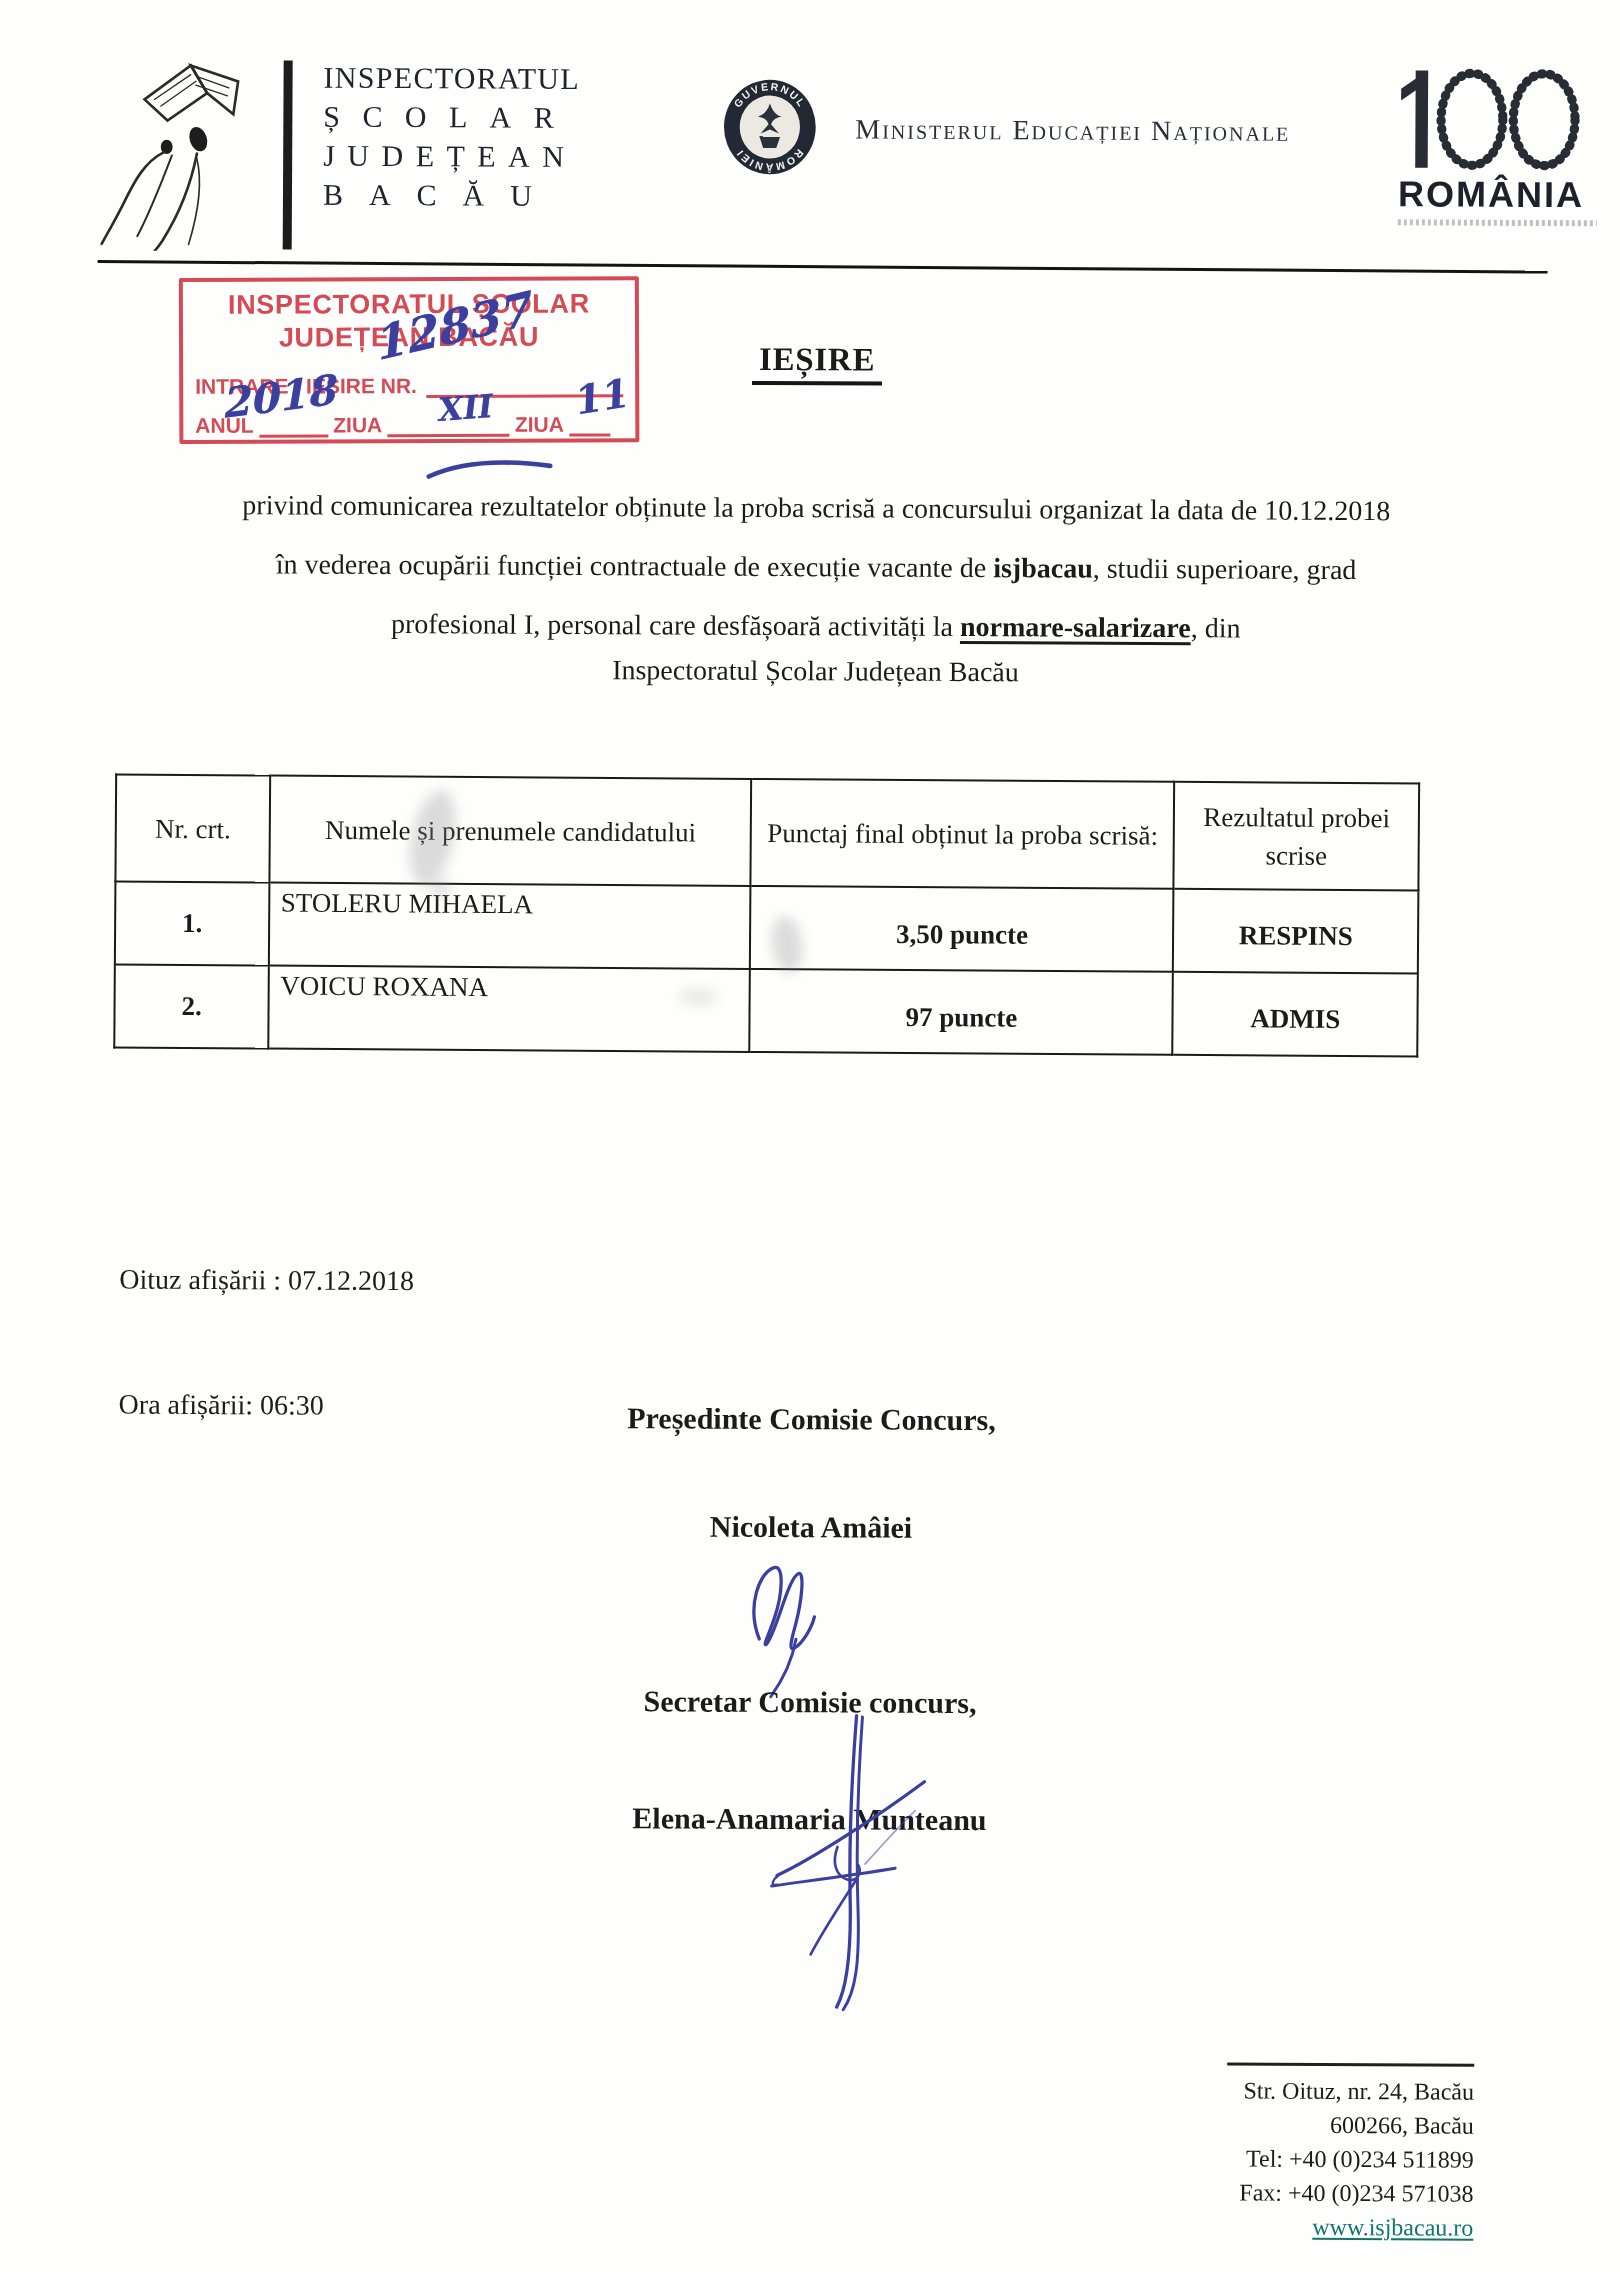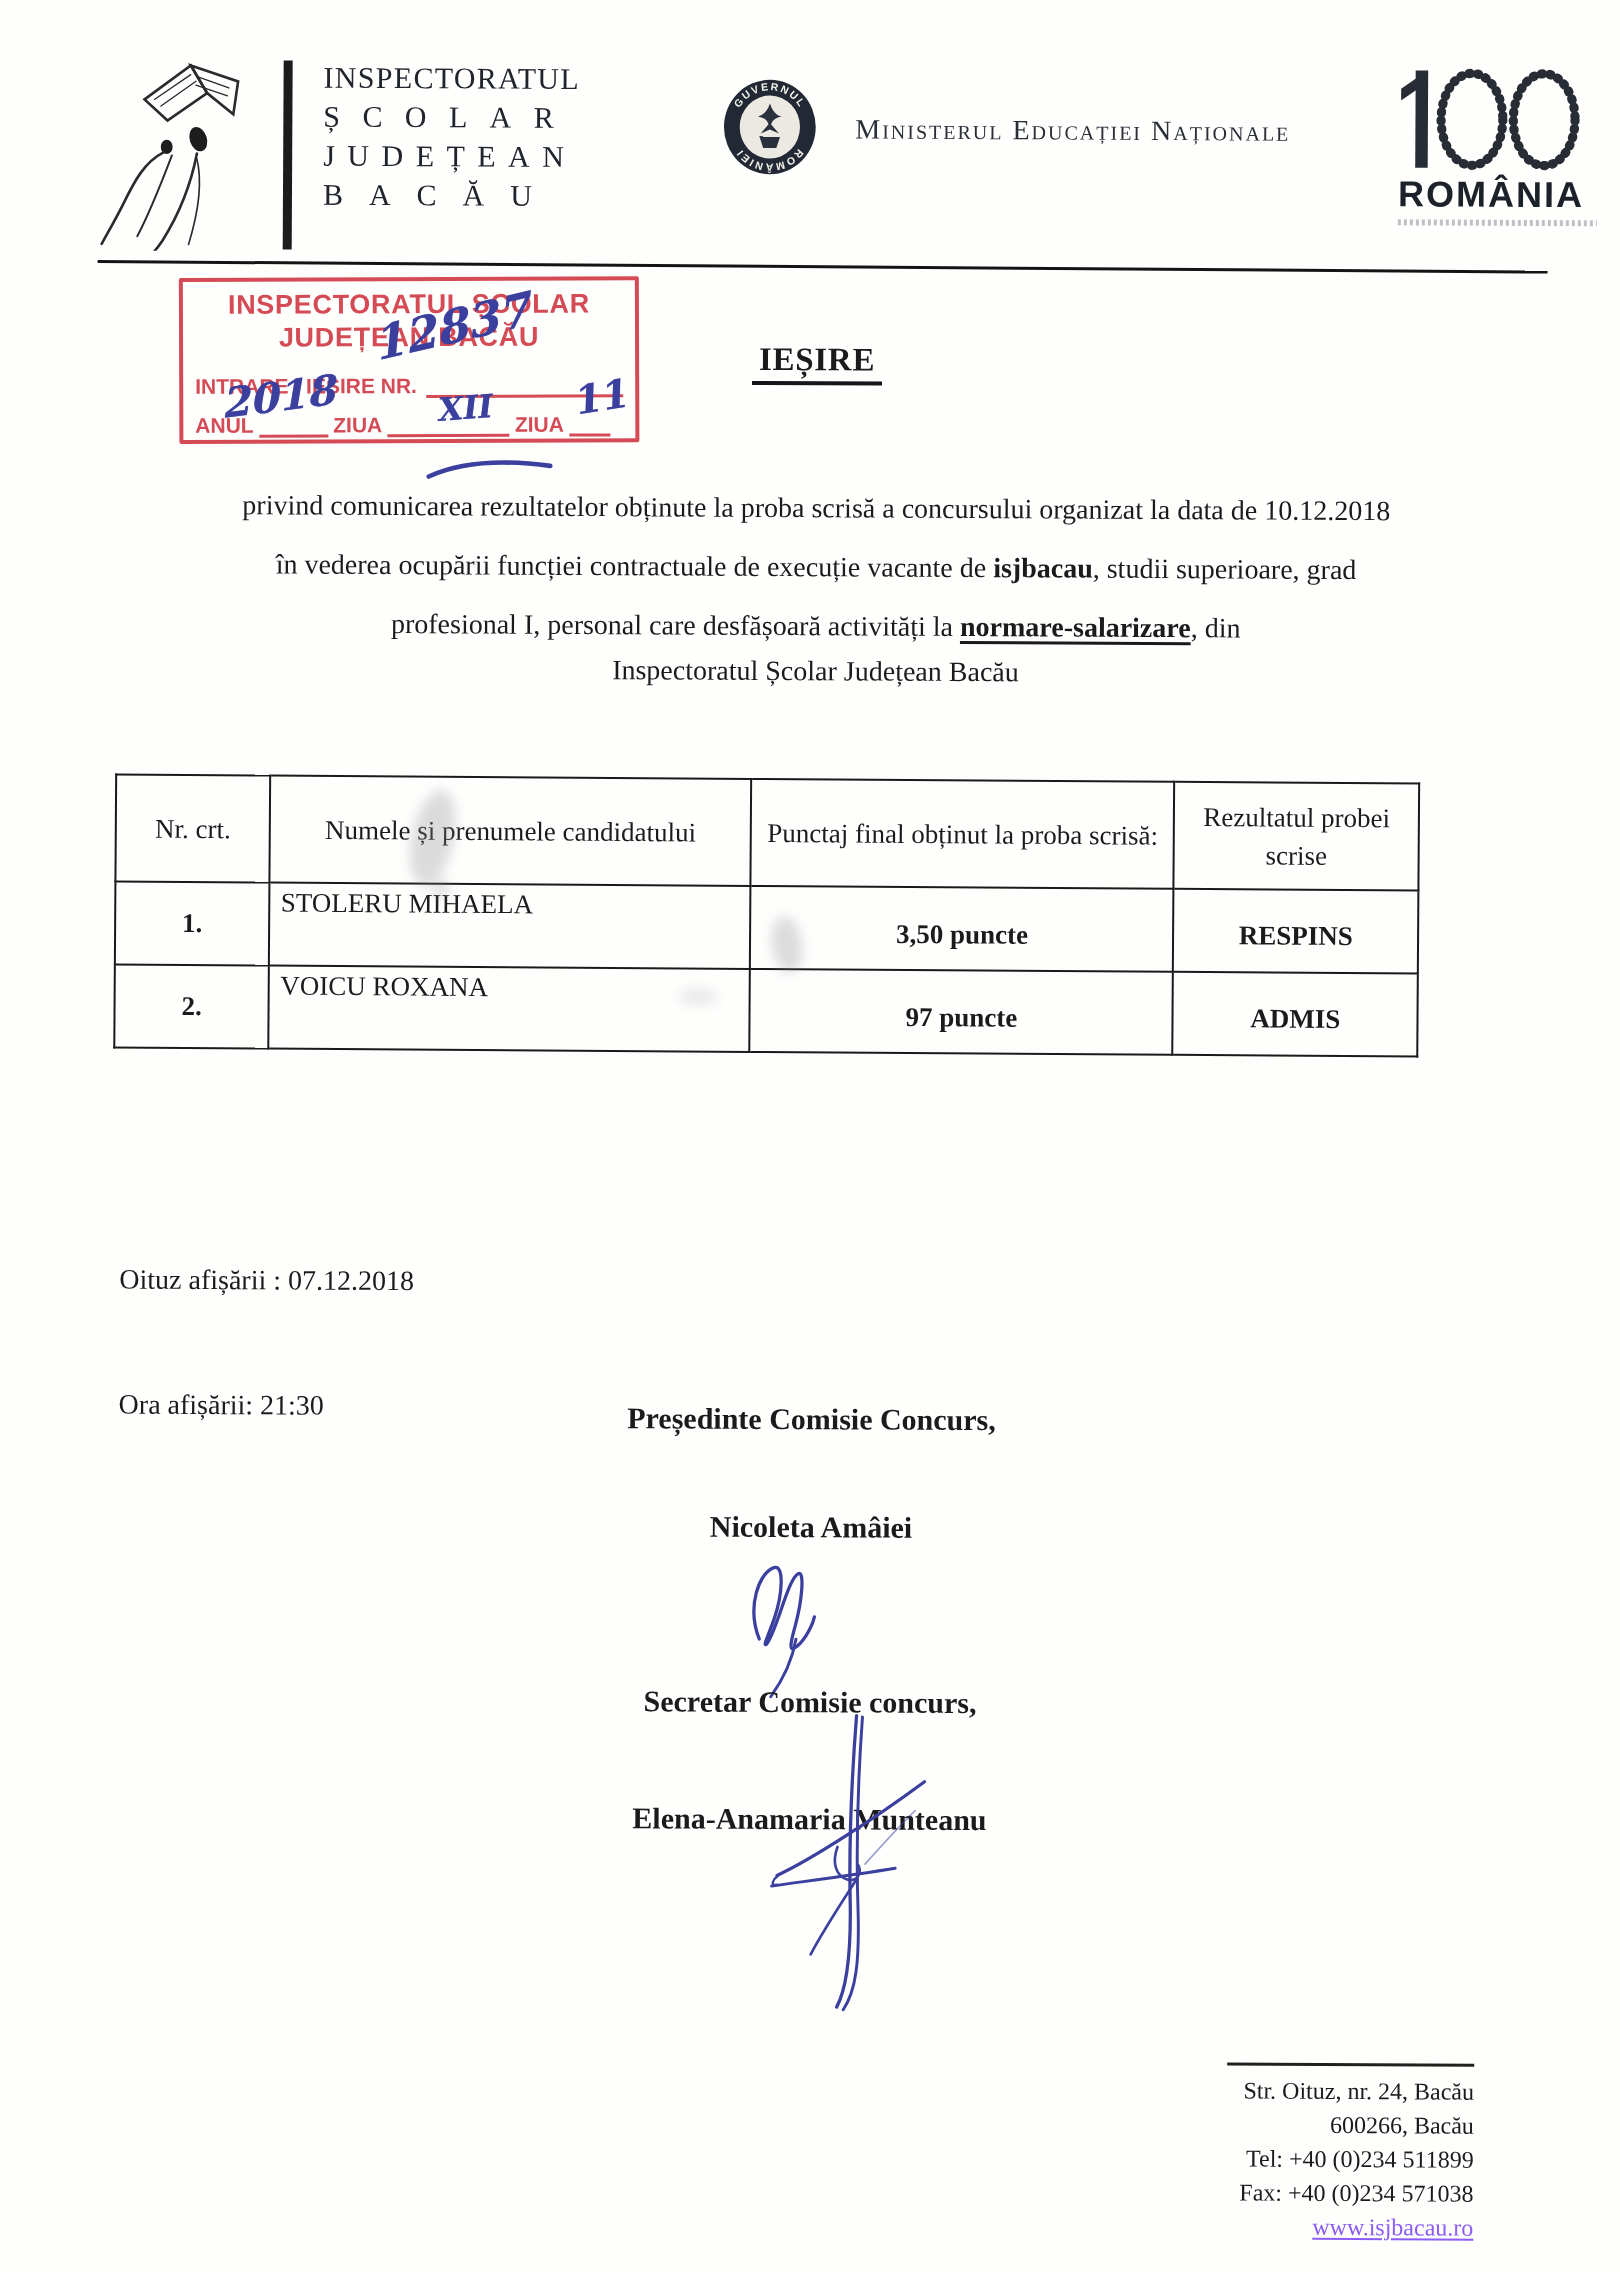--- a/index.html
+++ b/index.html
@@ -119,21 +119,21 @@
   .sig-title-1{position:absolute;left:112px;top:1399px;width:1414px;text-align:center;font-size:30px;font-weight:bold;}
   .sig-name-1{position:absolute;left:112px;top:1507px;width:1414px;text-align:center;font-size:30px;font-weight:bold;}
   .sig1{position:absolute;left:748px;top:1556px;width:115px;height:141px;}
   .sig-title-2{position:absolute;left:112px;top:1682px;width:1414px;text-align:center;font-size:30px;font-weight:bold;}
   .sig-name-2{position:absolute;left:112px;top:1799px;width:1414px;text-align:center;font-size:30px;font-weight:bold;}
   .sig2{position:absolute;left:768px;top:1707px;width:178px;height:302px;}
 
   
   .footer{position:absolute;right:135px;top:2057px;width:342px;text-align:right;font-size:24px;line-height:34px;}
   .footer-rule{margin-left:95px;height:2.6px;background:#20201f;margin-bottom:8px;}
-  .footer a{color:#8b5cf6;text-decoration:underline;text-underline-offset:3.3px;}
+  .footer a{color:#0f766e;text-decoration:underline;text-underline-offset:3.3px;}
   .ink{stroke:#3b3f9e;fill:none;stroke-linecap:round;}
   .sketch{stroke:#2b2b2b;fill:none;stroke-linecap:round;}
 </style>
 </head>
 <body>
 
 <div class="page">
  <div class="tilt">
 
   <svg class="logo-left" viewBox="0 0 275 310">
@@ -256,21 +256,21 @@
   <div class="smudge sm2"></div>
   <div class="smudge sm3"></div>
   <div class="smudge sm4"></div>
 
   <div class="post-date">
     <span>Oituz afișării :</span>
     <span>07.12.2018</span>
   </div>
   <div class="post-time">
     <span>Ora afișării:</span>
-    <span>21:30</span>
+    <span>06:30</span>
   </div>
 
   <div class="sig-title-1">Președinte Comisie Concurs,</div>
   <div class="sig-name-1">Nicoleta Amâiei</div>
   <svg class="sig1" viewBox="0 0 175 215">
     <path class="ink" stroke-width="5" d="M30,122 C10,72 30,20 52,13 C68,8 65,54 53,90 C45,114 35,134 41,130 C56,113 73,30 89,22 C99,17 95,63 85,101 C79,123 75,140 83,136 C96,129 110,105 114,88"></path>
     <path class="ink" stroke-width="4.5" d="M86,122 C80,158 62,190 48,210"></path>
   </svg>
 
   <div class="sig-title-2">Secretar Comisie concurs,</div>

